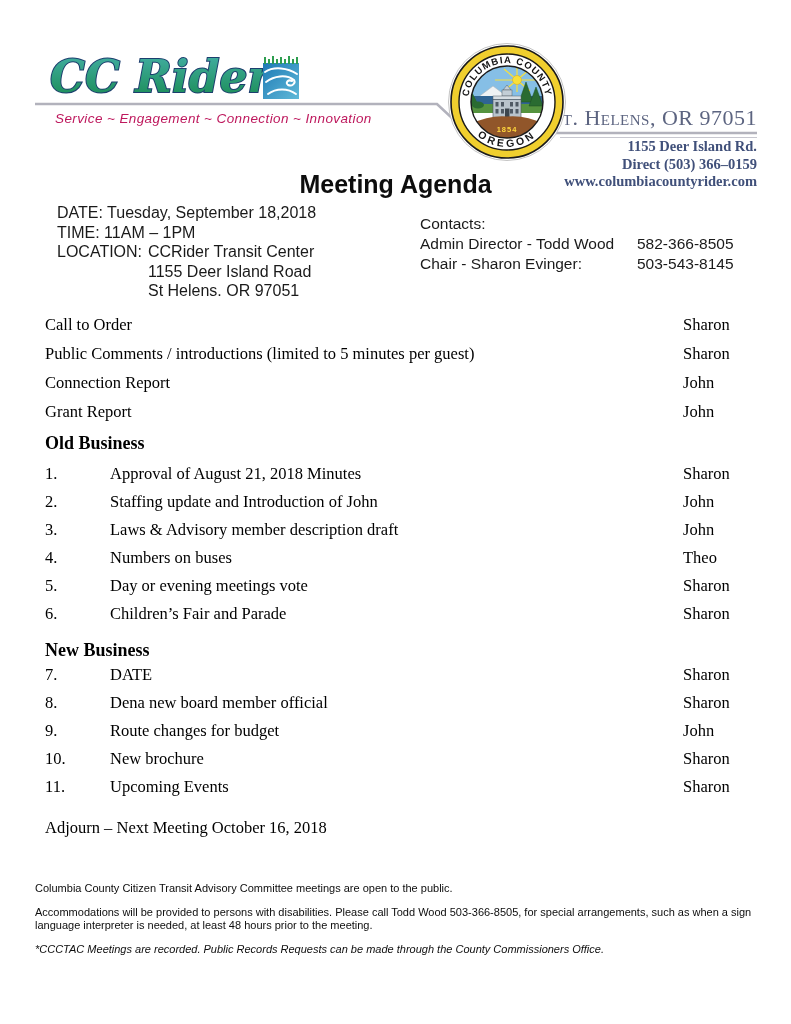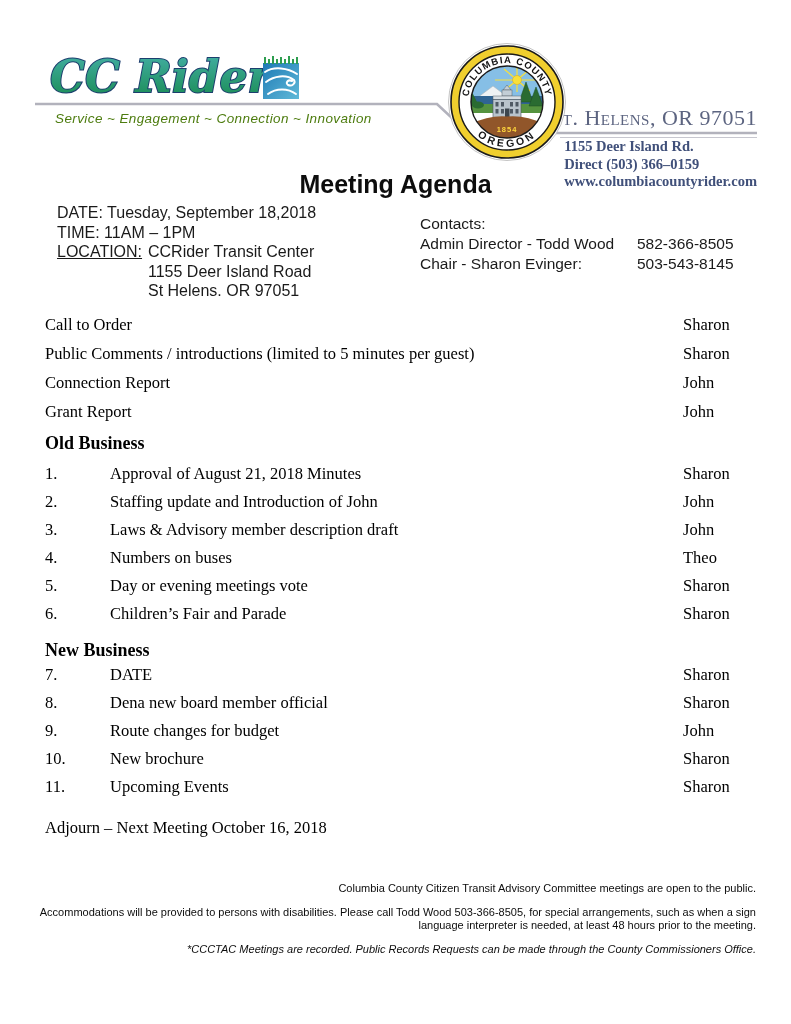--- a/index.html
+++ b/index.html
@@ -7,49 +7,49 @@
     position:relative;width:791px;height:1024px;background:#ffffff;
     margin:0 auto;overflow:hidden;
     font-family:"Liberation Sans",sans-serif;color:#111;
   }
   
   .swoosh{position:absolute;left:0;top:0;z-index:1;}
   .cc-logo{position:absolute;left:48px;top:44px;z-index:2;}
   .wave-icon{position:absolute;left:262px;top:56px;z-index:2;}
   .tagline{
     position:absolute;left:55px;top:111px;z-index:2;
-    font-style:italic;font-size:13.5px;letter-spacing:.4px;color:#4d7c0f;
+    font-style:italic;font-size:13.5px;letter-spacing:.4px;color:#be185d;
   }
   .seal{position:absolute;left:447px;top:42px;width:120px;height:120px;z-index:3;}
   .seal-text-top,.seal-text-bot{
     font-family:"Liberation Sans",sans-serif;font-weight:bold;fill:#141414;
   }
   .seal-text-top{font-size:9.5px;letter-spacing:1.2px;}
   .seal-text-bot{font-size:10.5px;letter-spacing:3px;}
   .city-line{
     position:absolute;right:34px;top:105px;z-index:2;
     font-family:"Liberation Serif",serif;font-variant:small-caps;
     font-size:22px;letter-spacing:.5px;color:#5c6480;white-space:nowrap;
   }
   .addr-block{
-    position:absolute;right:34px;top:138px;z-index:2;
+    position:absolute;right:34px;top:138px;z-index:2;text-align:right;
     font-family:"Liberation Serif",serif;font-weight:bold;
     font-size:14.5px;line-height:17.5px;color:#40507a;
   }
   .doc-title{
     position:absolute;left:0;top:170px;width:791px;text-align:center;z-index:2;
     font-size:25px;font-weight:bold;color:#0d0d0d;margin:0;
   }
   
   .meeting-info{
     position:absolute;left:57px;top:203px;z-index:2;
     font-size:16px;line-height:19.5px;color:#1a1a1a;
   }
   .loc-row{display:flex;}
-  .loc-label{width:91px;flex:none;text-decoration:underline;}
+  .loc-label{width:91px;flex:none;}
   .contacts{
     position:absolute;left:420px;top:214px;z-index:2;
     font-size:15.5px;line-height:20px;color:#1a1a1a;
   }
   .contact-row{display:flex;}
   .contact-label{width:217px;flex:none;}
   
   .agenda{
     position:absolute;left:45px;top:316px;width:692px;z-index:2;
     font-family:"Liberation Serif",serif;font-size:16.5px;color:#000;
@@ -59,21 +59,21 @@
   .arow .alabel{flex:1;}
   .arow .num{width:65px;flex:none;}
   .irow{height:28px;}
   .sec-heading{font-size:18px;font-weight:bold;line-height:20px;margin:0;}
   .heading-old{margin:1px 0 12px 0;}
   .heading-new{margin:7px 0 6px 0;}
   .adjourn{margin-top:12px;line-height:20px;}
   
   .footer{
     position:absolute;left:35px;top:882px;width:721px;z-index:2;
-    text-align:right;font-size:11px;line-height:13.5px;color:#0d0d0d;
+    text-align:left;font-size:11px;line-height:13.5px;color:#0d0d0d;
   }
   .footer p{margin:0 0 10px 0;}
   .footer .recorded{font-style:italic;margin-top:1px;}
 </style>
 </head>
 <body>
 
 <div class="page">
 
   <svg class="swoosh" width="791" height="200">

